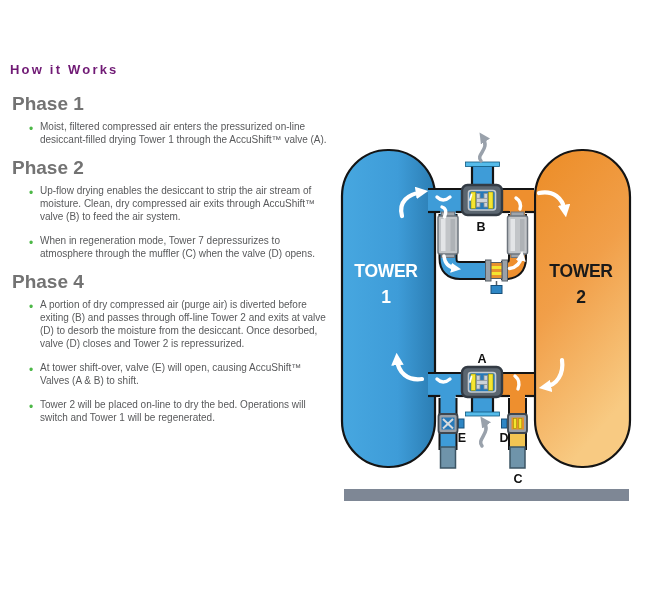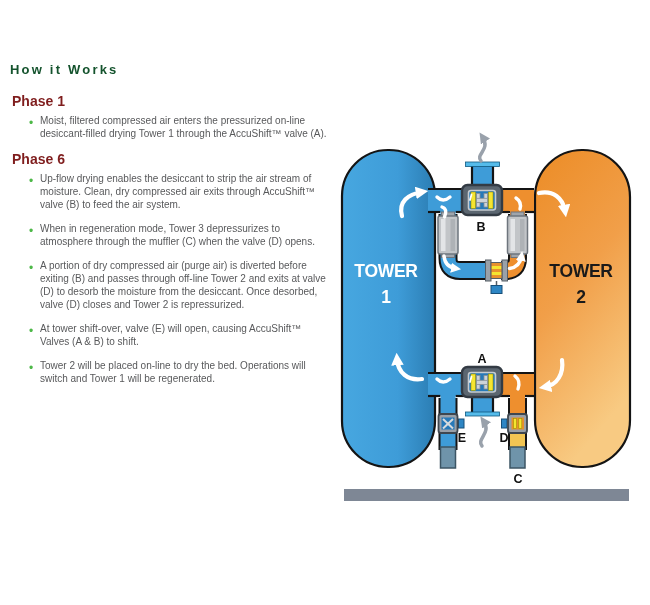--- a/index.html
+++ b/index.html
@@ -3,26 +3,26 @@
 <meta charset="utf-8">
 <style>
   html,body { margin:0; padding:0; }
   body {
     width:650px; height:605px; background:#ffffff; position:relative;
     overflow:hidden; font-family:"Liberation Sans", sans-serif;
     -webkit-font-smoothing:antialiased;
   }
   .copy { position:absolute; left:10px; top:62px; width:322px; }
   .main-heading {
-    font-size:13px; font-weight:bold; color:#14532d;
+    font-size:13px; font-weight:bold; color:#701a75;
     letter-spacing:2.2px; margin:0 0 16px 0;
   }
   .phase { margin:0 0 11px 2px; }
   .phase-title {
-    font-size:14px; font-weight:bold; color:#7f1d1d; margin:0 0 5px 0;
+    font-size:19px; font-weight:bold; color:#737373; margin:0 0 5px 0;
   }
   .bullet-row { display:flex; align-items:flex-start; }
   .bullet {
     color:#4DB848; font-size:12px; line-height:19.5px;
     margin-left:17px; width:11px; flex:none;
   }
   .btext {
     font-size:10px; color:#58595B; line-height:13px; width:292px;
   }
   .diagram { position:absolute; left:330px; top:130px; width:320px; height:380px; }
@@ -50,35 +50,36 @@
 
   <div class="phase">
     <h2 class="phase-title">Phase 1</h2>
     <div class="bullet-row">
       <span class="bullet">•</span>
       <span class="btext">Moist, filtered compressed air enters the pressurized on-line desiccant-filled drying Tower 1 through the AccuShift™ valve (A).</span>
     </div>
   </div>
 
   <div class="phase">
-    <h2 class="phase-title">Phase 6</h2>
+    <h2 class="phase-title">Phase 2</h2>
     <div class="bullet-row">
       <span class="bullet">•</span>
       <span class="btext">Up-flow drying enables the desiccant to strip the air stream of moisture. Clean, dry compressed air exits through AccuShift™ valve (B) to feed the air system.</span>
     </div>
   </div>
 
   <div class="phase">
     <div class="bullet-row">
       <span class="bullet">•</span>
-      <span class="btext">When in regeneration mode, Tower 3 depressurizes to atmosphere through the muffler (C) when the valve (D) opens.</span>
-    </div>
-  </div>
-
-  <div class="phase">
+      <span class="btext">When in regeneration mode, Tower 7 depressurizes to atmosphere through the muffler (C) when the valve (D) opens.</span>
+    </div>
+  </div>
+
+  <div class="phase">
+    <h2 class="phase-title">Phase 4</h2>
     <div class="bullet-row">
       <span class="bullet">•</span>
       <span class="btext">A portion of dry compressed air (purge air) is diverted before exiting (B) and passes through off-line Tower 2 and exits at valve (D) to desorb the moisture from the desiccant. Once desorbed, valve (D) closes and Tower 2 is repressurized.</span>
     </div>
   </div>
 
   <div class="phase">
     <div class="bullet-row">
       <span class="bullet">•</span>
       <span class="btext">At tower shift-over, valve (E) will open, causing AccuShift™ Valves (A &amp; B) to shift.</span>

